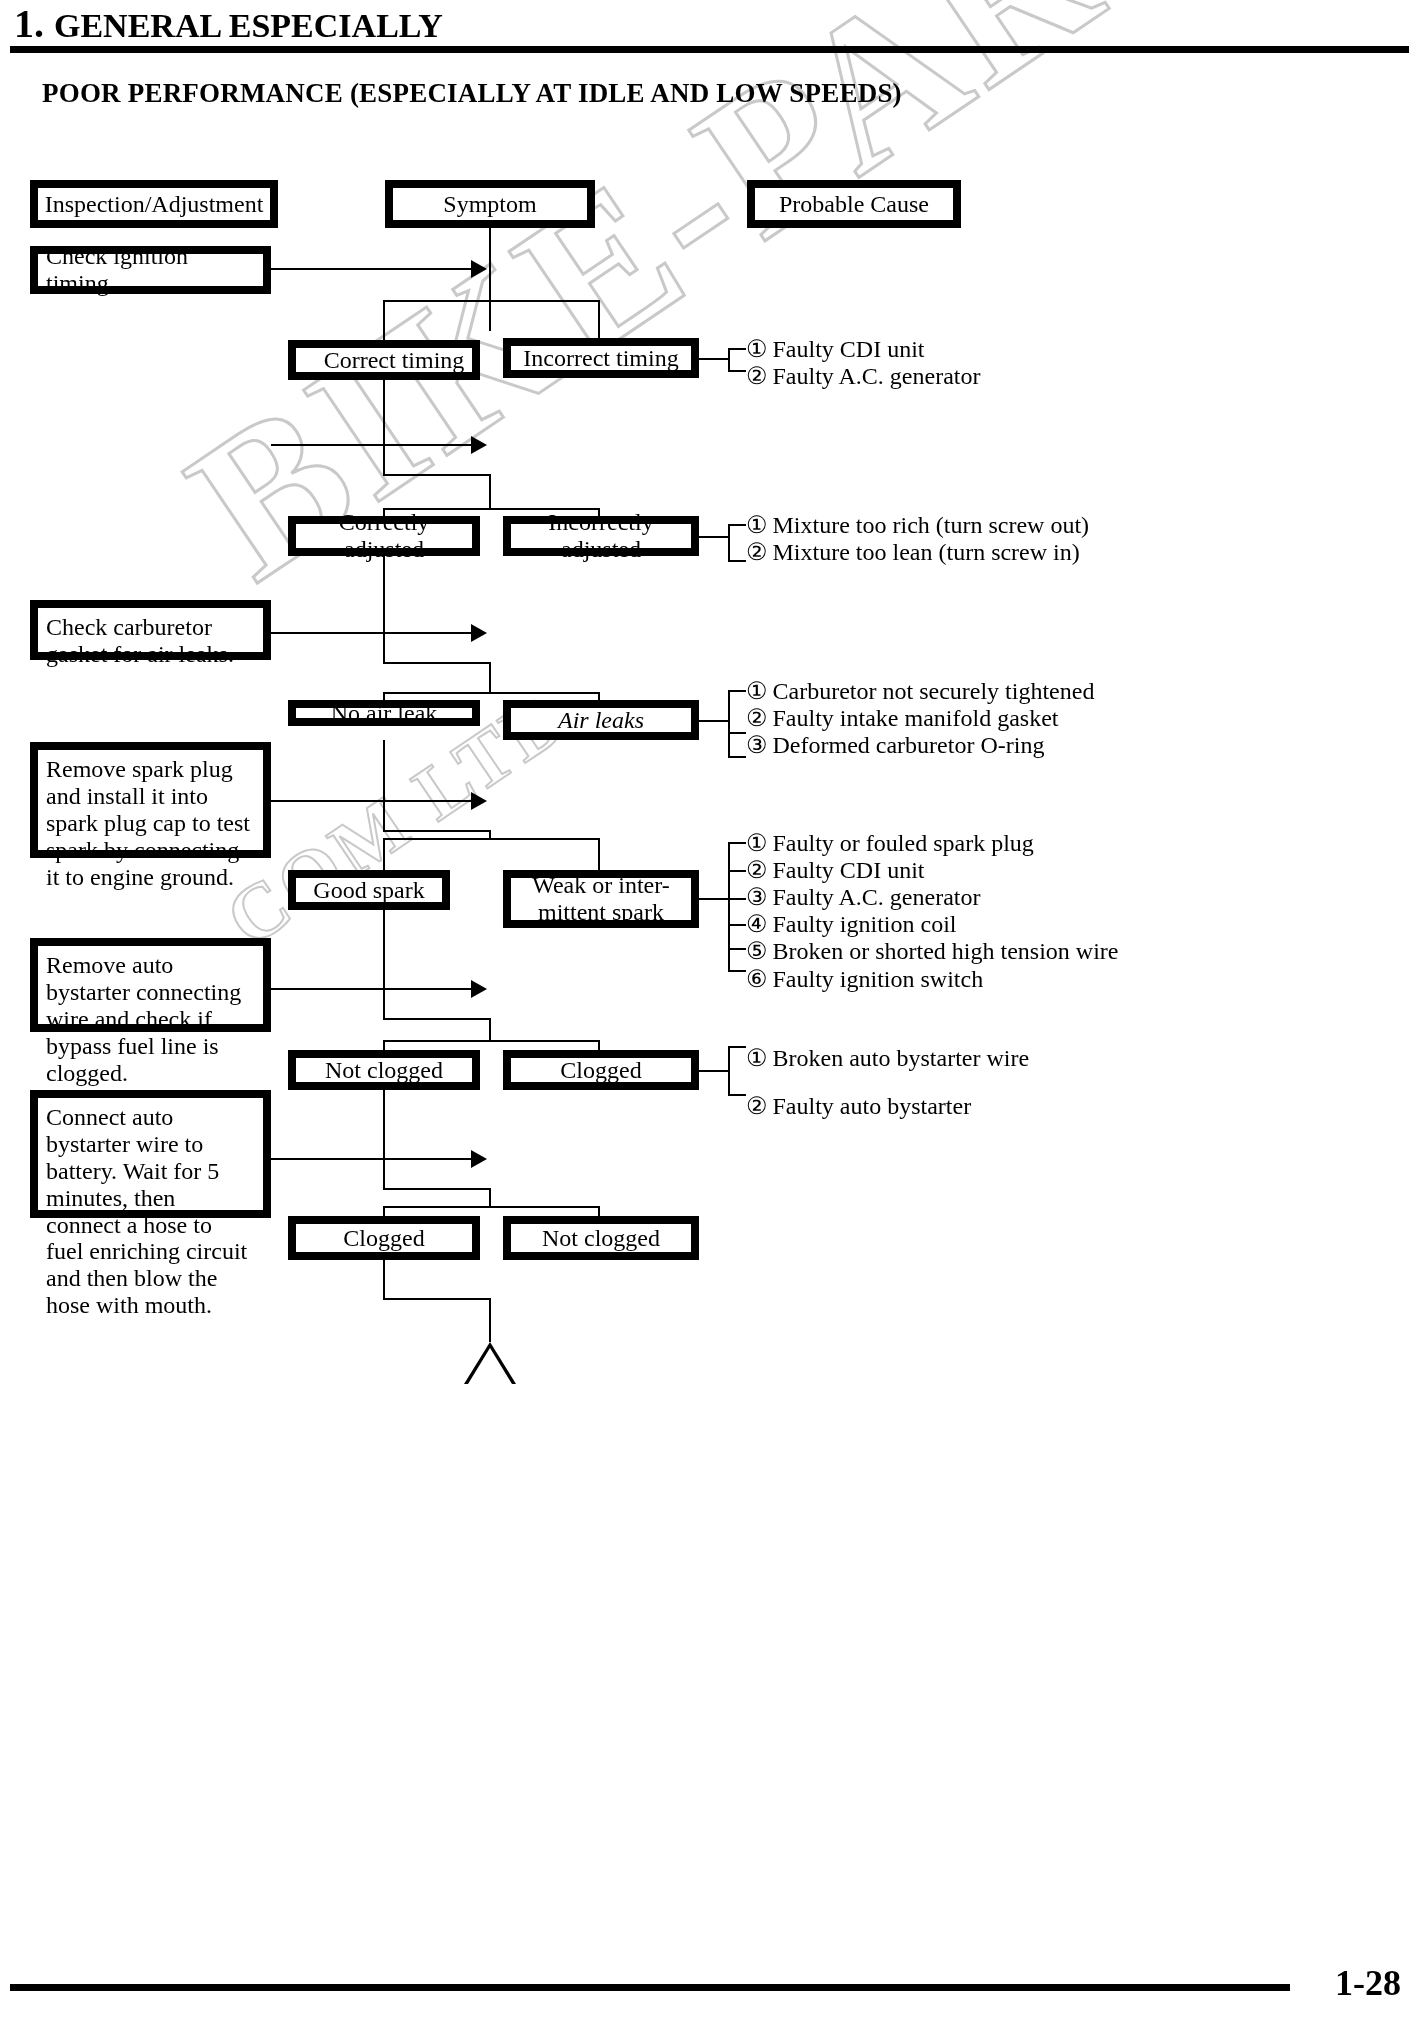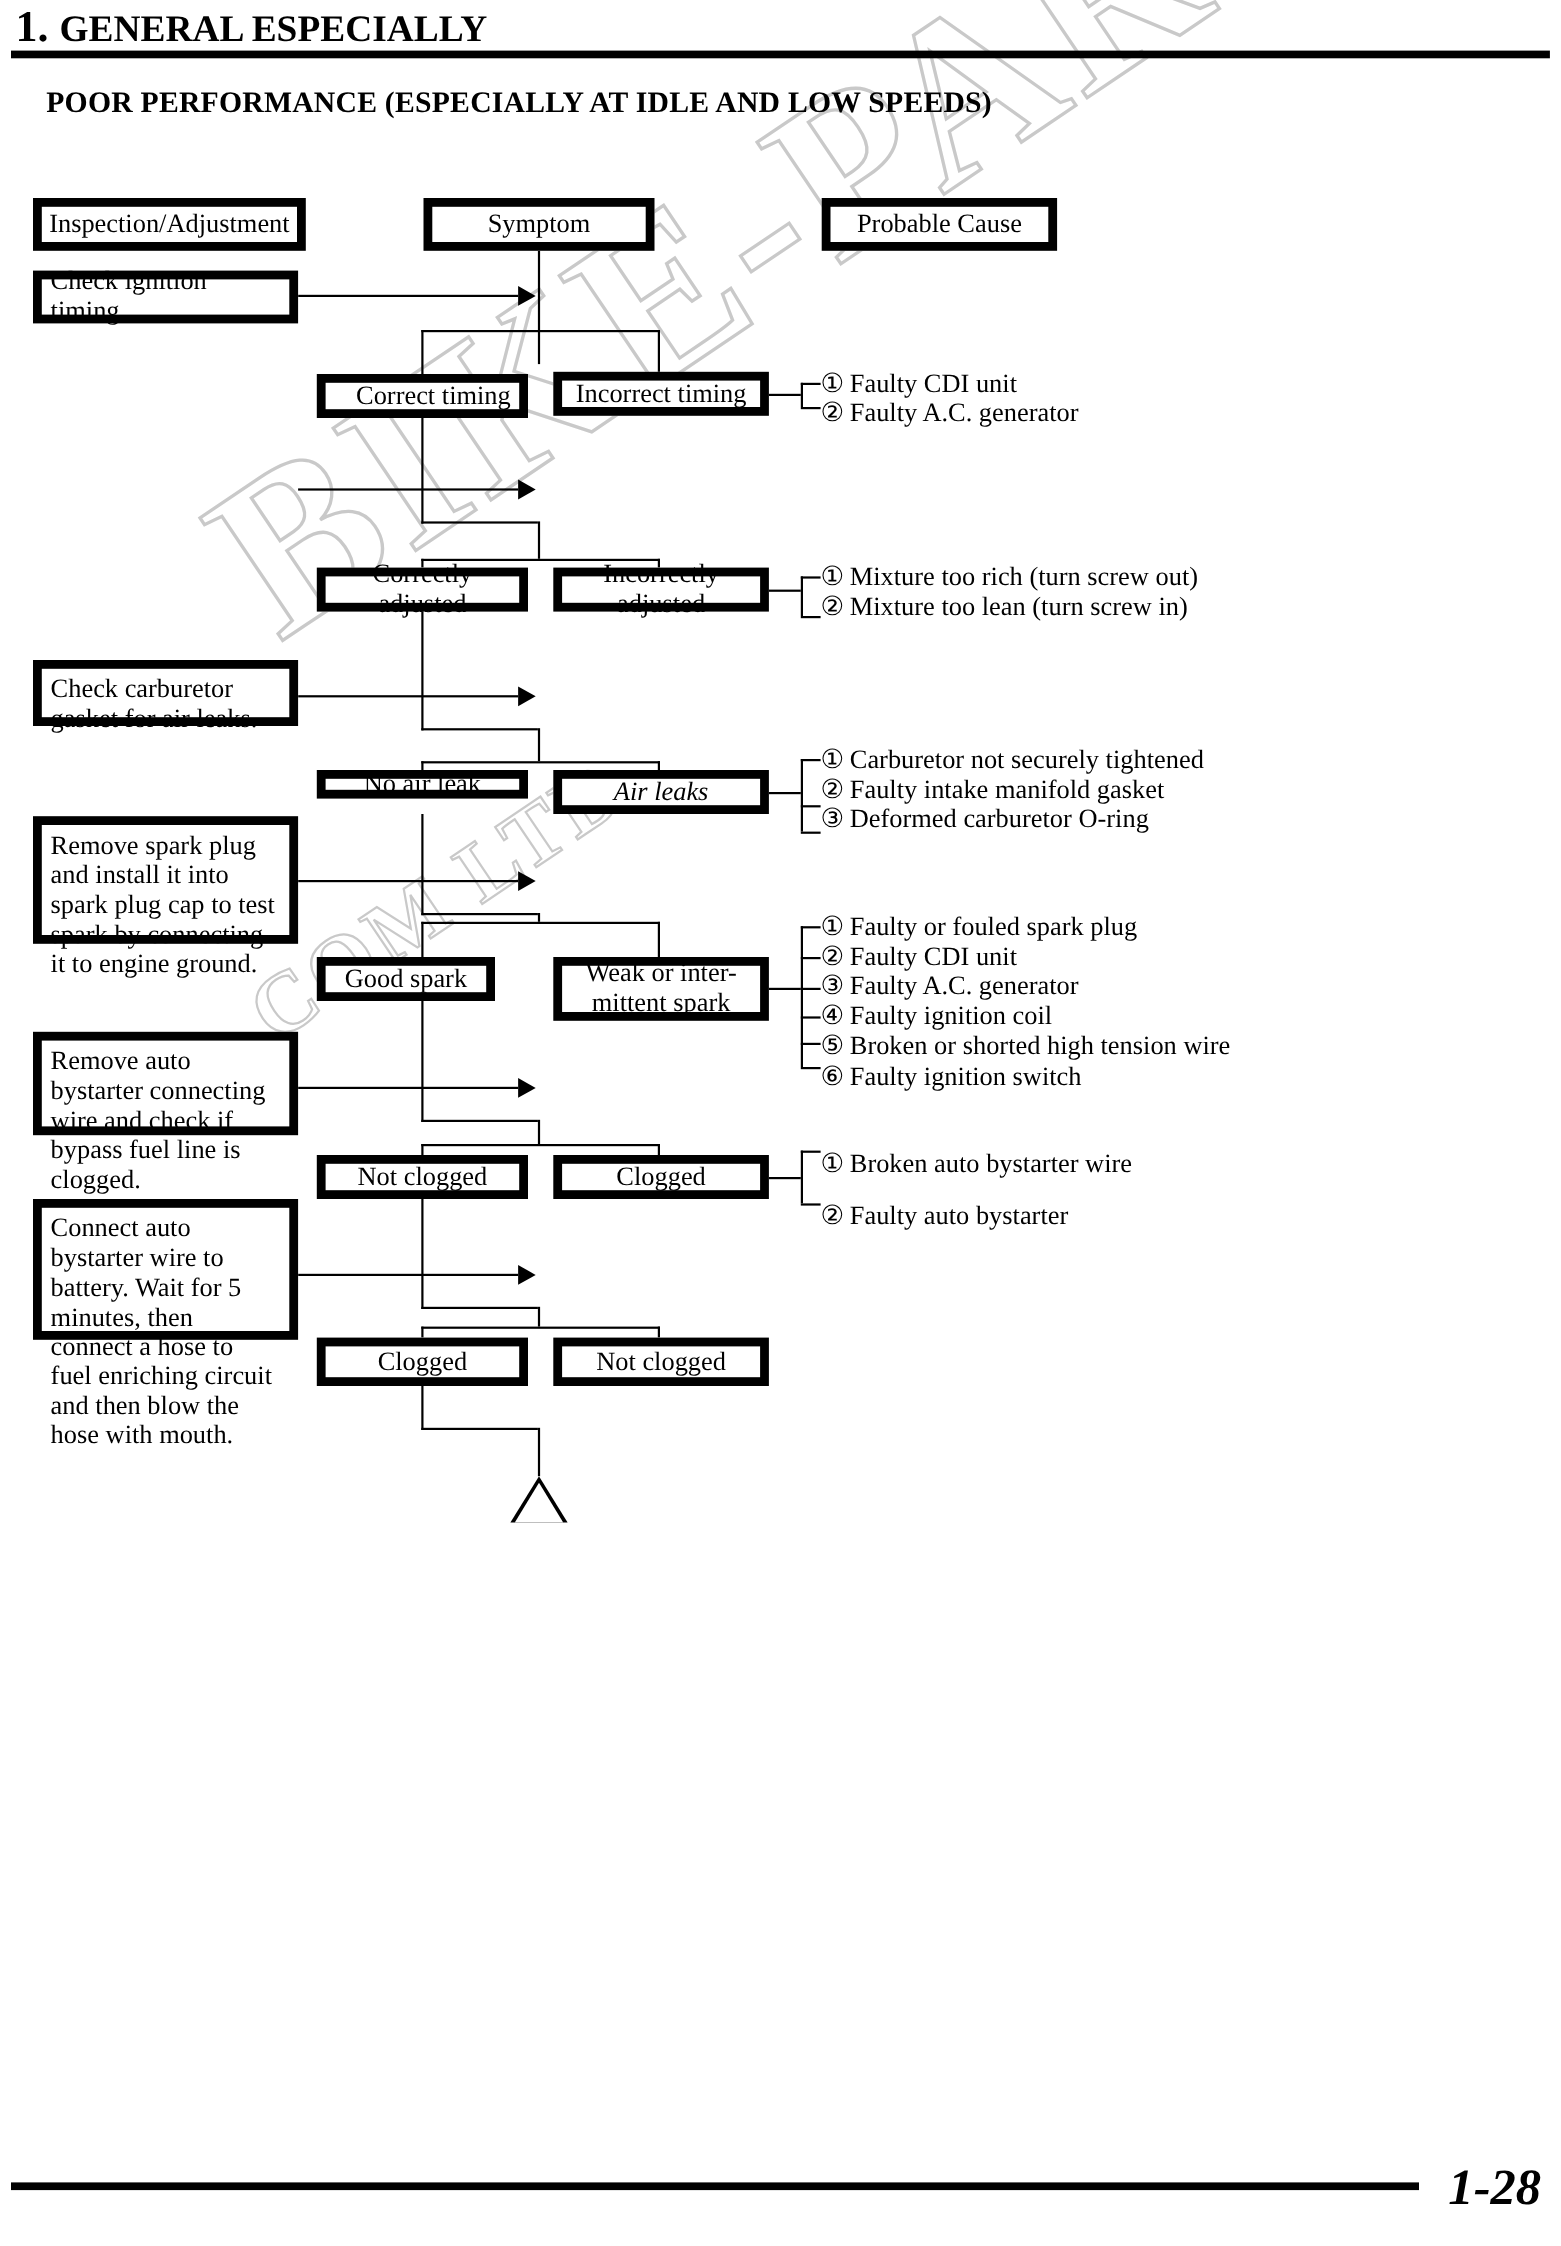--- a/index.html
+++ b/index.html
@@ -104,24 +104,23 @@
     top: 1984px;
     width: 1280px;
     height: 7px;
     background: #000;
     z-index: 5;
   }
   .ftr-page {
     position: absolute;
     right: 18px;
     top: 1962px;
-    font-size: 46px;
+    font-size: 36px;
     font-weight: bold;
     z-index: 5;
-    font-style: italic;
   }
 
   
   .chart { position: absolute; left: 0; top: 0; width: 1419px; height: 2042px; z-index: 3; }
 
   .box {
     position: absolute;
     border: 8px solid #000000;
     background: #ffffff;
     box-sizing: border-box;

